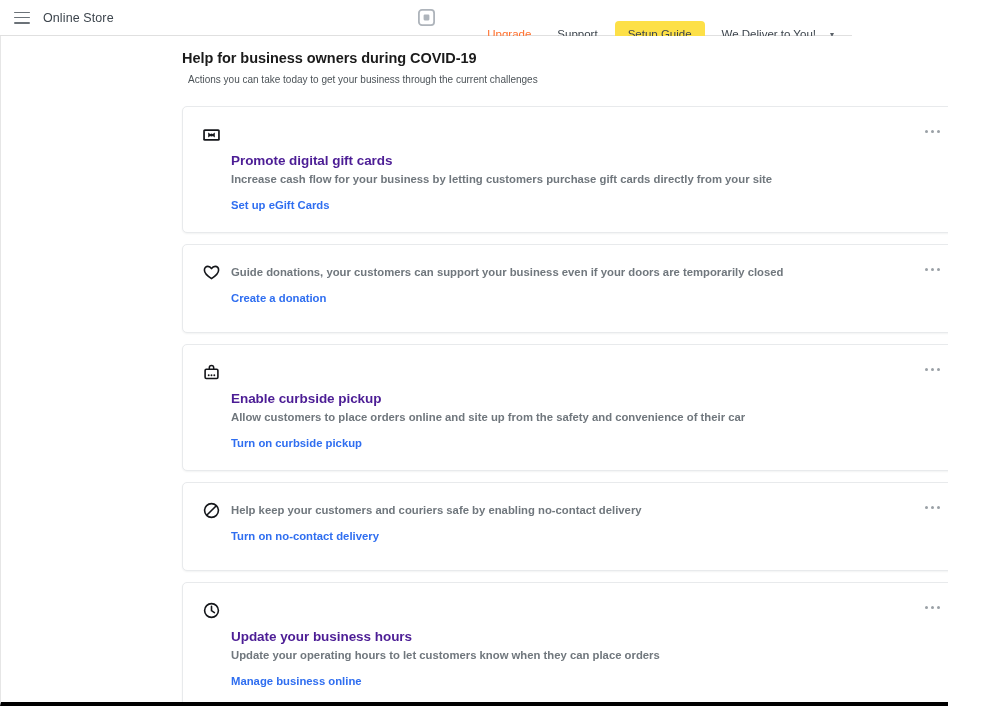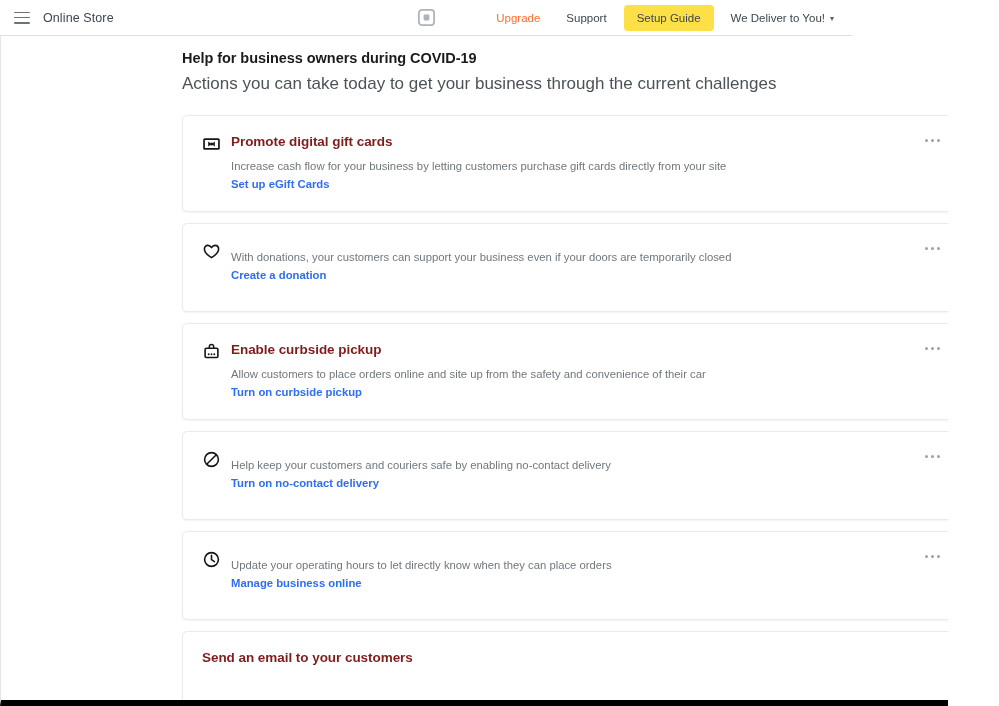--- a/index.html
+++ b/index.html
@@ -63,21 +63,21 @@
     left: 0; right: 0;
     margin: 0 auto;
     width: 17px;
     height: 17px;
     top: 9px;
   }
 
   .topbar-right {
     position: absolute;
     right: 10px;
-    top: 0;
+    top: 16px;
     height: 36px;
     display: flex;
     align-items: center;
     gap: 0;
   }
 
   .nav-link {
     font-size: 11.5px;
     color: #3d454d;
     text-decoration: none;
@@ -99,62 +99,63 @@
     white-space: nowrap;
     cursor: pointer;
   }
 
   .account {
     font-size: 11.5px;
     color: #3d454d;
     padding: 0 8px 0 13px;
     display: flex;
     align-items: center;
-    gap: 5px;
+    gap: 14px;
     white-space: nowrap;
     cursor: pointer;
   }
   .caret {
     display: inline-block;
     font-size: 8px;
     line-height: 1;
     color: #5a6168;
     transform: translateY(1px);
   }
 
   
   .page {
     position: relative;
     width: 948px;
     height: 670px;
     background: #ffffff;
     border-left: 1px solid #e6e6e6;
-    border-bottom: 6px solid #000000;
+    border-bottom: 4px solid #000000;
     overflow: hidden;
   }
 
   .content {
     position: absolute;
     left: 181px;
     top: 0;
     width: 782px;
   }
 
   .page-heading {
     font-size: 14.5px;
     font-weight: bold;
     color: #1b1b1b;
     margin-top: 14px;
     letter-spacing: -.05px;
   }
 
   .page-sub {
-    font-size: 17px;
+    font-size: 10px;
     color: #4c5358;
     margin-top: 8px;
+    margin-left: 6px;
   }
 
   
   .card-list { margin-top: 21px; }
 
   .card {
     position: relative;
     width: 782px;
     background: #ffffff;
     border: 1px solid #e8eaec;
@@ -179,41 +180,43 @@
     align-items: center;
     justify-content: center;
     margin-top: 1px;
   }
 
   .card-body { flex: 1 1 auto; min-width: 0; }
 
   .card-title {
     font-size: 13.5px;
     font-weight: bold;
-    color: #7f1d1d;
+    color: #4c1d95;
     line-height: 17px;
     letter-spacing: -.05px;
+    margin-top: 28px;
   }
 
   .card-desc {
     font-size: 11.3px;
     color: #70777d;
-    margin-top: 9px;
+    margin-top: 3px;
     line-height: 15px;
+    font-weight: bold;
   }
 
   .card-link {
     display: inline-flex;
     align-items: center;
     gap: 6px;
     font-size: 11.3px;
     font-weight: bold;
     color: #2f6ef0;
     text-decoration: none;
-    margin-top: 4px;
+    margin-top: 12px;
     cursor: pointer;
   }
 
   .card-menu {
     position: absolute;
     right: 19px;
     top: 19px;
     display: flex;
     gap: 3px;
     padding: 4px;
@@ -296,21 +299,21 @@
       </div>
 
       <div class="card">
         <div class="card-row">
           <div class="card-icon">
             <svg width="19" height="19" viewBox="0 0 19 19" aria-hidden="true">
               <path d="M9.5 15.6 C9.5 15.6 2.4 11.3 2.4 7.1 C2.4 4.9 4.0 3.4 5.9 3.4 C7.4 3.4 8.7 4.3 9.5 5.6 C10.3 4.3 11.6 3.4 13.1 3.4 C15.0 3.4 16.6 4.9 16.6 7.1 C16.6 11.3 9.5 15.6 9.5 15.6 Z" fill="none" stroke="#14161a" stroke-width="1.6" stroke-linejoin="round"></path>
             </svg>
           </div>
           <div class="card-body">
-            <div class="card-desc">With donations, your customers can support your business even if your doors are temporarily closed</div>
+            <div class="card-desc">Guide donations, your customers can support your business even if your doors are temporarily closed</div>
             <a class="card-link">
               <span>Create a donation</span>
             </a>
           </div>
         </div>
         <div class="card-menu">
             <i></i>
             <i></i>
             <i></i>
           </div>
@@ -368,21 +371,22 @@
 
       <div class="card">
         <div class="card-row">
           <div class="card-icon">
             <svg width="19" height="19" viewBox="0 0 19 19" aria-hidden="true">
               <circle cx="9.5" cy="9.5" r="6.9" fill="none" stroke="#14161a" stroke-width="1.6"></circle>
               <path d="M9.5 5.4 V9.7 L12.4 11.6" fill="none" stroke="#14161a" stroke-width="1.6" stroke-linecap="round" stroke-linejoin="round"></path>
             </svg>
           </div>
           <div class="card-body">
-            <div class="card-desc">Update your operating hours to let directly know when they can place orders</div>
+            <div class="card-title">Update your business hours</div>
+            <div class="card-desc">Update your operating hours to let customers know when they can place orders</div>
             <a class="card-link">
               <span>Manage business online</span>
             </a>
           </div>
         </div>
         <div class="card-menu">
             <i></i>
             <i></i>
             <i></i>
           </div>

